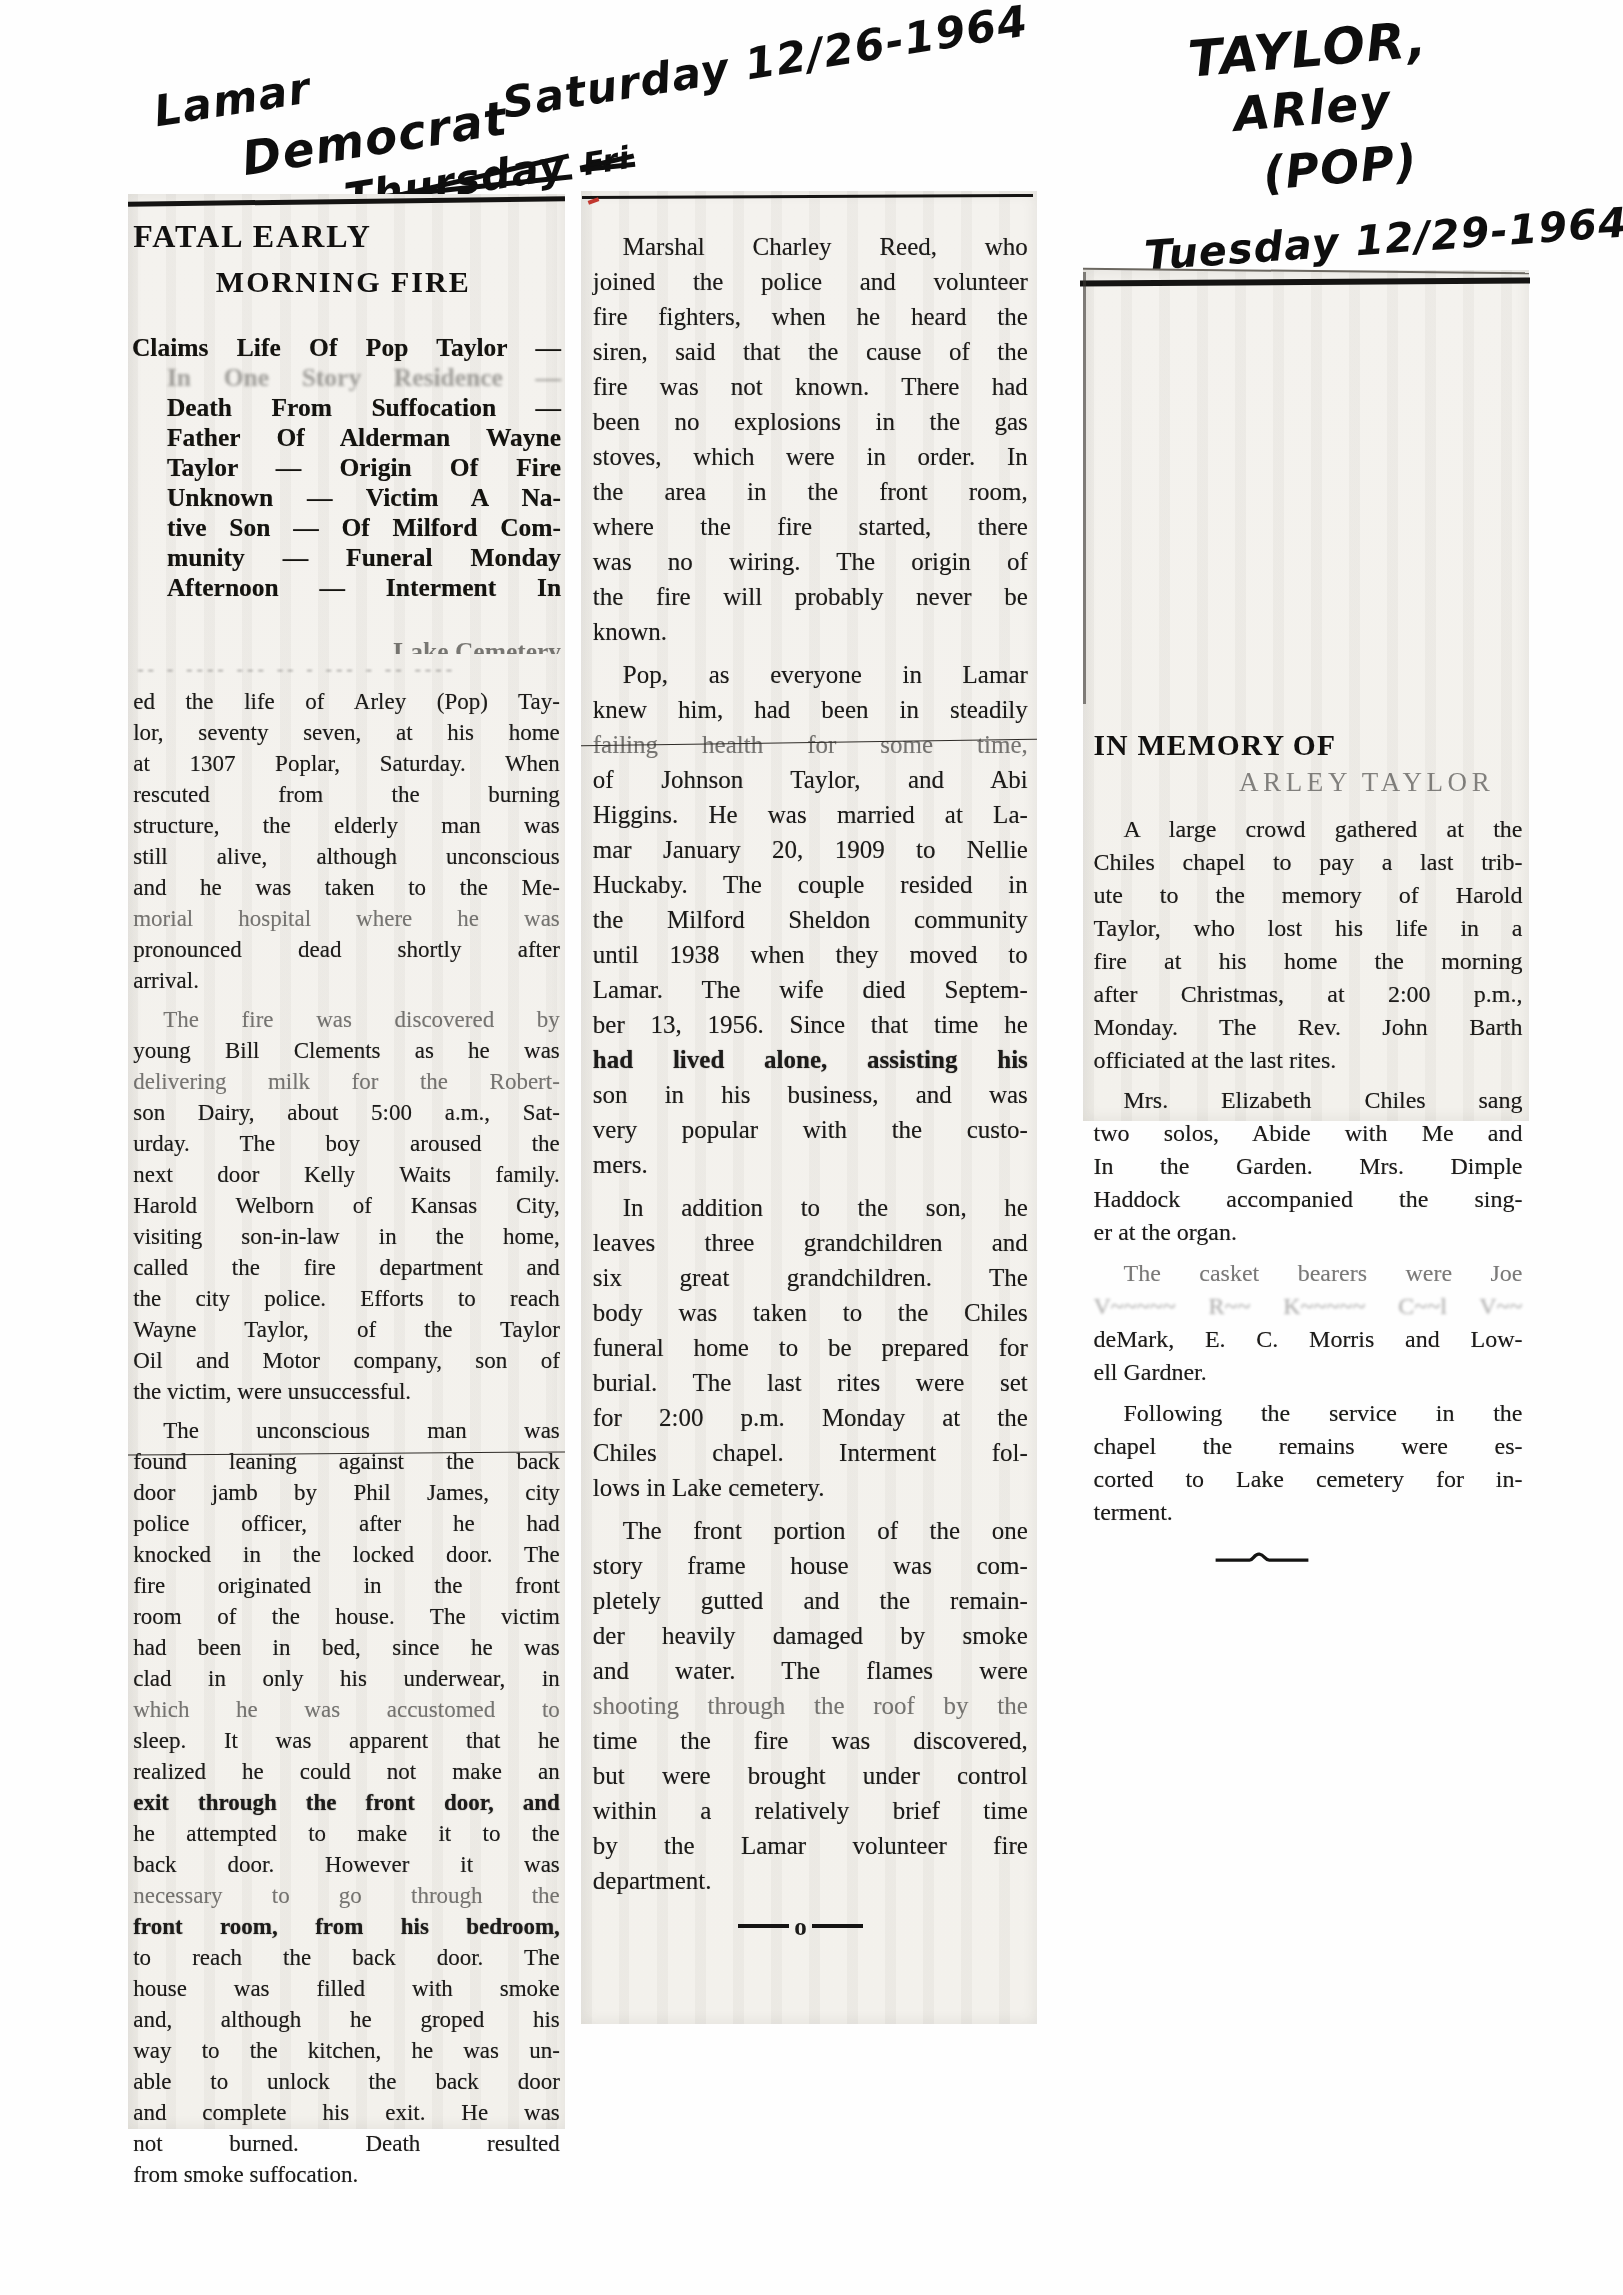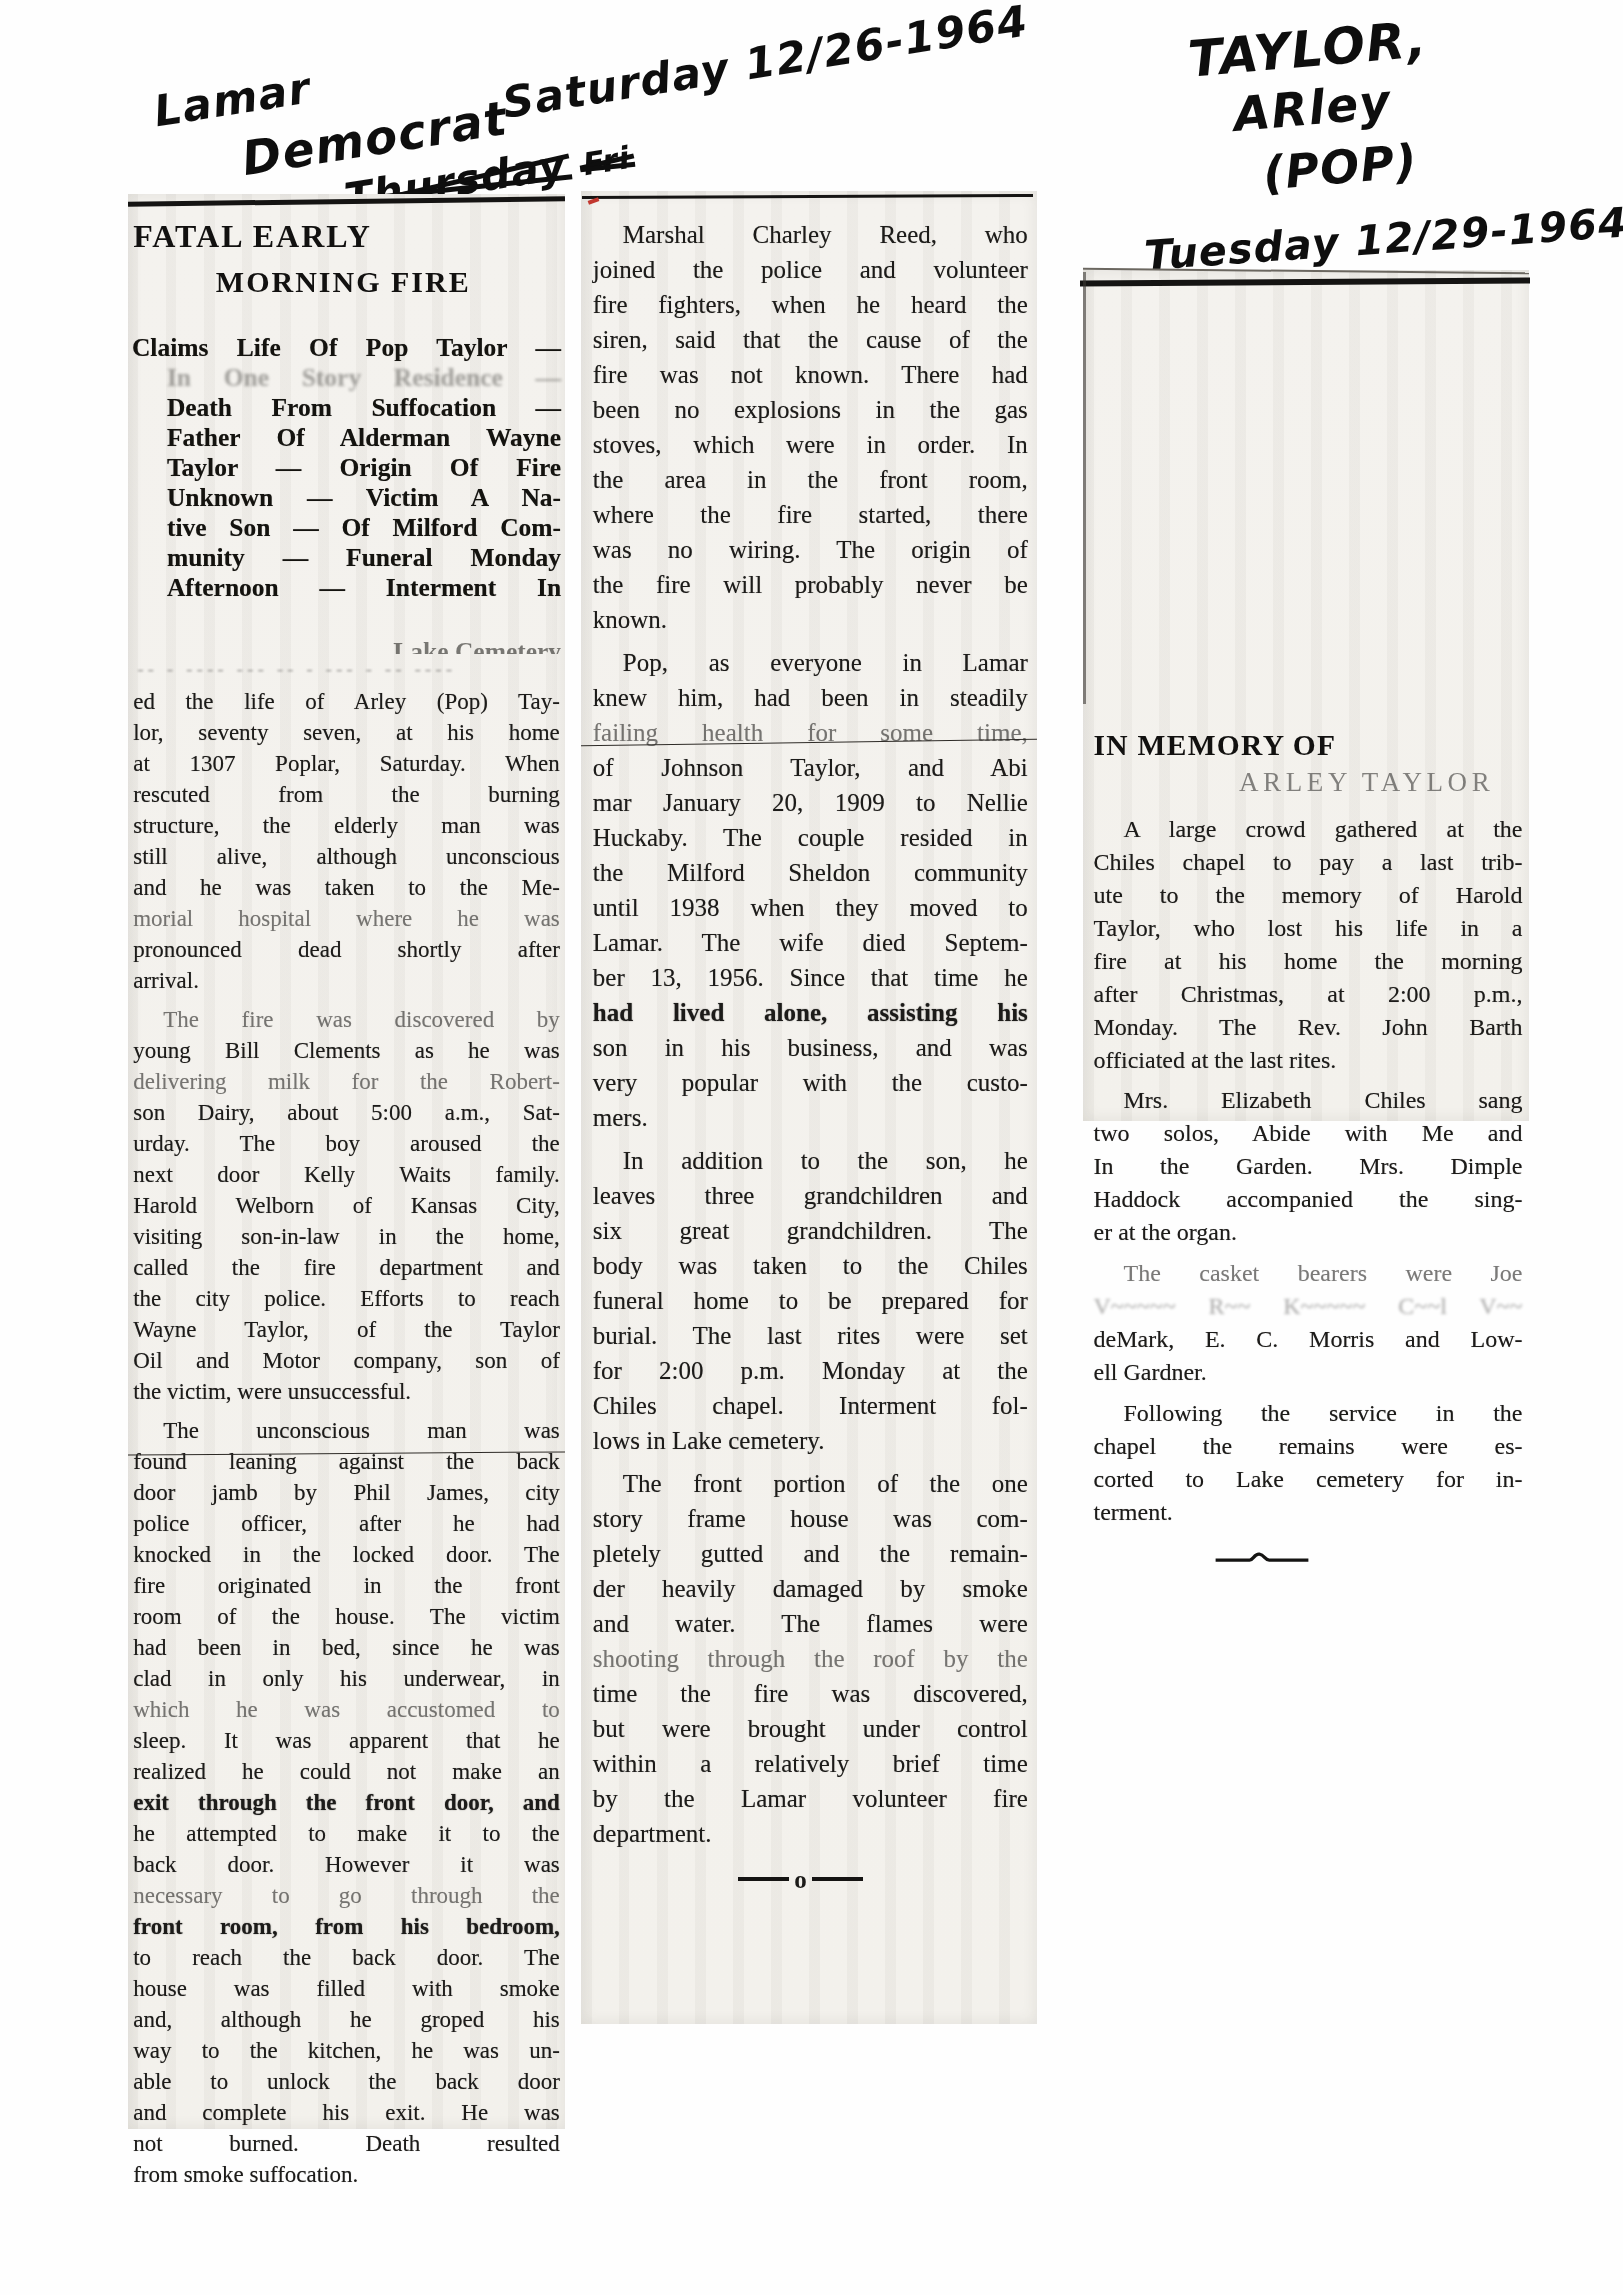--- a/index.html
+++ b/index.html
@@ -47,21 +47,21 @@
   .para{margin:0 0 7.9px 0;}
   .ln{text-align:justify;text-align-last:justify;text-shadow:0 0 0.7px rgba(28,27,25,.45);}
   .last{text-align-last:left;}
   .ind{text-indent:30px;}
   .ind2{padding-left:35px;}
   .f1{opacity:.58;filter:blur(0.5px);}
   .f2{opacity:.36;filter:blur(1.6px);}
   .b{font-weight:700;text-shadow:0 0 1.3px rgba(20,19,17,.6);}
   .seam{position:absolute;left:0;width:100%;height:1.3px;background:#2d2a26;}
 
-  .clip-mid{left:581px;top:191px;width:456px;height:1833px;padding-top:26px;box-sizing:border-box;}
+  .clip-mid{left:581px;top:191px;width:456px;height:1833px;padding-top:38px;box-sizing:border-box;}
   .clip-mid .topline{left:1.3px;top:3.9px;width:99%;height:2.6px;transform:rotate(-0.25deg);}
   .redtick{position:absolute;left:6.5px;top:7.9px;width:10.5px;height:3.9px;background:#c2372f;transform:rotate(-20deg);}
   .clip-mid .seam{top:551px;transform:rotate(-0.8deg);}
   .clip-left .seam{top:1259px;transform:rotate(-0.4deg);}
 
   .clip-right{left:1083px;top:270px;width:446px;height:851px;}
   .clip-right .gcurve{left:0;top:1.3px;width:100%;height:2px;background:#6b6760;transform:rotate(0.6deg);}
   .clip-right .topbar1{left:-2.6px;top:9.2px;width:101%;height:5.9px;transform:rotate(-0.4deg);}
   .clip-right .leftedge{left:0;top:10.5px;width:2.6px;height:432px;background:#3a3733;opacity:.6;}
   .hr1{margin:25px 0 0 10.5px;font-size:29.5px;font-weight:700;letter-spacing:1.3px;color:#121110;}
@@ -187,20 +187,21 @@
           <div class="ln ">where the fire started, there</div>
           <div class="ln ">was no wiring. The origin of</div>
           <div class="ln ">the fire will probably never be</div>
           <div class="ln last">known.</div>
         </div>
       <div class="para">
           <div class="ln ind">Pop, as everyone in Lamar</div>
           <div class="ln ">knew him, had been in steadily</div>
           <div class="ln f1">failing health for some time,</div>
           <div class="ln ">of Johnson Taylor, and Abi</div>
+          <div class="ln ">Higgins. He was married at La-</div>
           <div class="ln ">mar January 20, 1909 to Nellie</div>
           <div class="ln ">Huckaby. The couple resided in</div>
           <div class="ln ">the Milford Sheldon community</div>
           <div class="ln ">until 1938 when they moved to</div>
           <div class="ln ">Lamar. The wife died Septem-</div>
           <div class="ln ">ber 13, 1956. Since that time he</div>
           <div class="ln b">had lived alone, assisting his</div>
           <div class="ln ">son in his business, and was</div>
           <div class="ln ">very popular with the custo-</div>
           <div class="ln last">mers.</div>

